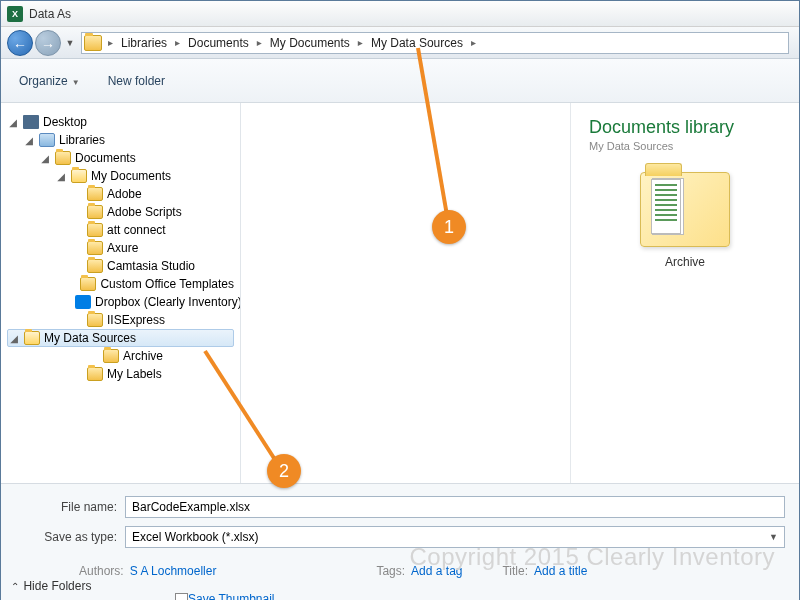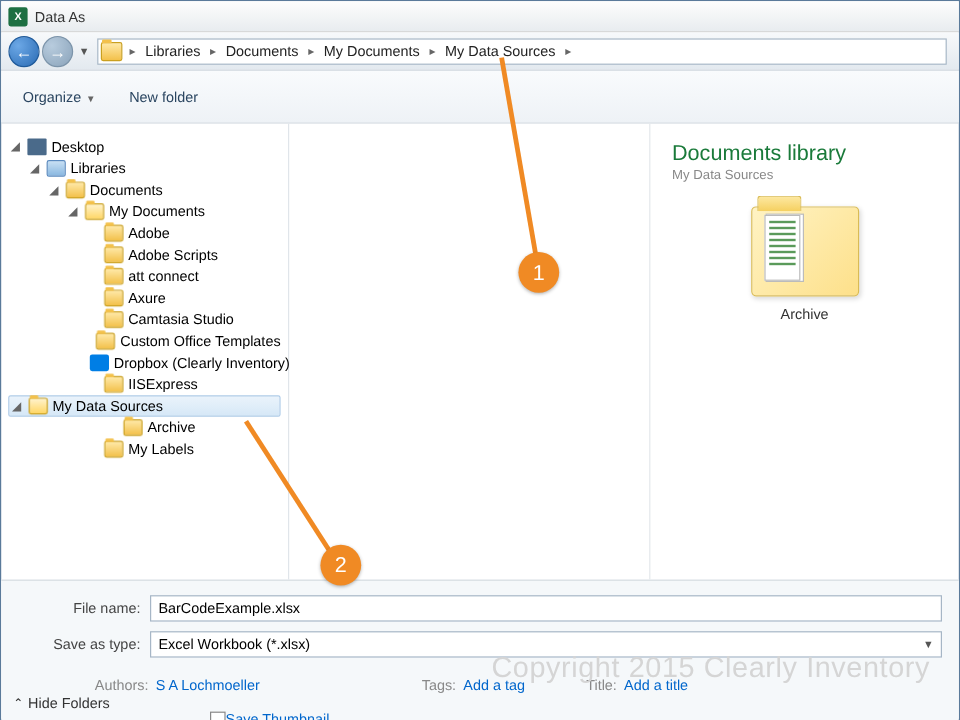--- a/index.html
+++ b/index.html
@@ -28,35 +28,35 @@
   .folder-icon { background:linear-gradient(#ffe9a8,#f3c14b); border:1px solid #caa020; border-radius:2px; position:relative;}
   .folder-icon::before{content:"";position:absolute;top:-3px;left:0;width:7px;height:3px;background:#f3c14b;border-radius:1px 1px 0 0;}
   .folder-open { background:linear-gradient(#fff3cc,#ffd766);}
   .desktop-icon { background:#4a6a8a; border-radius:1px;}
   .lib-icon { background:linear-gradient(#c8e0f4,#8ab8e0); border:1px solid #5a8abf; border-radius:2px;}
   .dropbox-icon { background:#007ee5; border-radius:2px;}
   .ind0{padding-left:0} .ind1{padding-left:16px} .ind2{padding-left:32px} .ind3{padding-left:48px} .ind4{padding-left:64px}
   .tree-item.sel { background:linear-gradient(#eaf3fb,#d6e8f7); border:1px solid #aecbe8; border-radius:2px; padding:1px 0;}
   .content { flex:1; display:flex; }
   .content-left { flex:1; }
-  .content-right { width:258px; padding:14px 18px; border-left:1px solid #e4e8ec;}
+  .content-right { width:229px; padding:14px 18px; border-left:1px solid #e4e8ec;}
   .lib-title { color:#1a7a3a; font-size:18px; font-weight:normal; margin-bottom:2px;}
   .lib-sub { color:#888; font-size:11px; margin-bottom:20px;}
   .big-folder { width:90px; height:75px; background:linear-gradient(135deg,#fff3c4,#fde08a); border:1px solid #d9bb55; border-radius:4px; position:relative; margin:0 auto; box-shadow:1px 2px 4px rgba(0,0,0,0.15);}
   .big-folder::before{content:"";position:absolute;top:-10px;left:4px;width:35px;height:12px;background:linear-gradient(#fde8a0,#f5d060);border-radius:3px 3px 0 0;border:1px solid #d9bb55;border-bottom:none;}
   .big-folder .paper{position:absolute;top:6px;left:10px;width:30px;height:55px;background:#fff;border:1px solid #bbb; box-shadow:2px 0 0 #fff, 2px 0 0 1px #bbb;}
   .big-folder .paper::after{content:"";position:absolute;top:4px;left:3px;right:3px;height:2px;background:#5a9a5a;box-shadow:0 5px 0 #5a9a5a,0 10px 0 #5a9a5a,0 15px 0 #5a9a5a,0 20px 0 #5a9a5a,0 25px 0 #5a9a5a,0 30px 0 #5a9a5a,0 35px 0 #5a9a5a;}
   .big-folder-label { text-align:center; margin-top:8px; color:#333;}
   .bottom { border-top:1px solid #d6dce2; padding:12px 14px 8px; background:#f5f8fa;}
   .form-row { display:flex; align-items:center; margin-bottom:8px;}
   .form-row label { width:110px; text-align:right; padding-right:8px; color:#444;}
   .form-row input, .form-row .combo { flex:1; height:22px; border:1px solid #a6b6c6; background:#fff; padding:0 6px; font-size:12px;}
   .form-row .combo { display:flex; align-items:center; justify-content:space-between; cursor:pointer;}
   .combo .arrow { color:#555; font-size:9px;}
-  .meta-row { display:flex; padding:8px 0 0 64px; gap:51px;}
+  .meta-row { display:flex; padding:8px 0 0 64px; gap:40px;}
   .meta-item { display:flex; gap:6px;}
   .meta-label { color:#888;}
   .meta-value { color:#0066cc; cursor:pointer;}
   .thumb-row { padding:14px 0 0 160px; display:flex; align-items:center; gap:0;}
   .thumb-row .cb { width:13px;height:13px;border:1px solid #888;background:#fff;}
   .thumb-row span { color:#0066cc;}
   .hide-folders { position:absolute; bottom:6px; left:10px; display:flex; align-items:center; gap:4px; color:#333; cursor:pointer;}
   .hide-folders .chev { font-size:10px;}
   .annot { position:absolute; pointer-events:none;}
   .annot-circle { width:34px;height:34px;border-radius:50%;background:#f08a24;color:#fff;display:flex;align-items:center;justify-content:center;font-size:18px;font-weight:normal;box-shadow:0 1px 3px rgba(0,0,0,0.3);}
@@ -197,21 +197,21 @@
       <div class="combo">
         <span>Excel Workbook (*.xlsx)</span>
           <span class="arrow">▼</span>
       </div>
     </div>
     <div class="meta-row">
       <div class="meta-item">
           <span class="meta-label">Authors:</span>
           <span class="meta-value">S A Lochmoeller</span>
         </div>
-      <div class="meta-item" style="margin-left:84px">
+      <div class="meta-item" style="margin-left:120px">
           <span class="meta-label">Tags:</span>
           <span class="meta-value">Add a tag</span>
         </div>
       <div class="meta-item" style="">
           <span class="meta-label">Title:</span>
           <span class="meta-value">Add a title</span>
         </div>
     </div>
     <div class="thumb-row">
       <div class="cb"></div>

